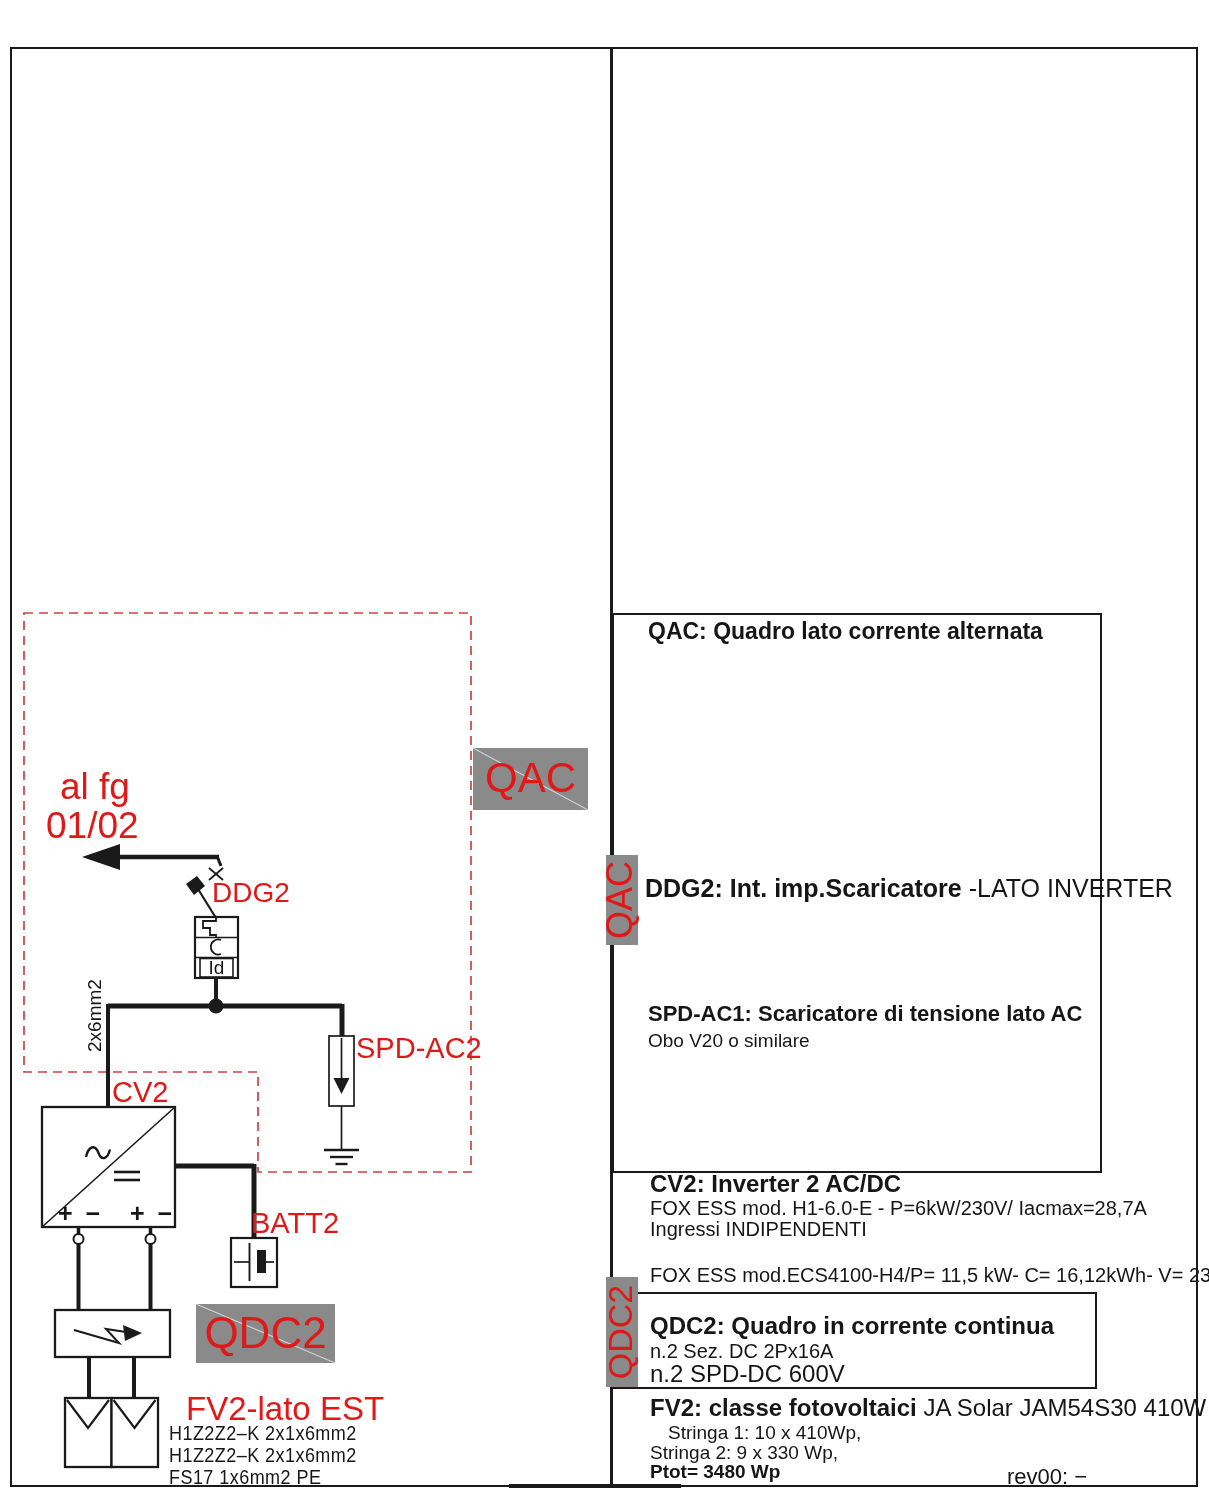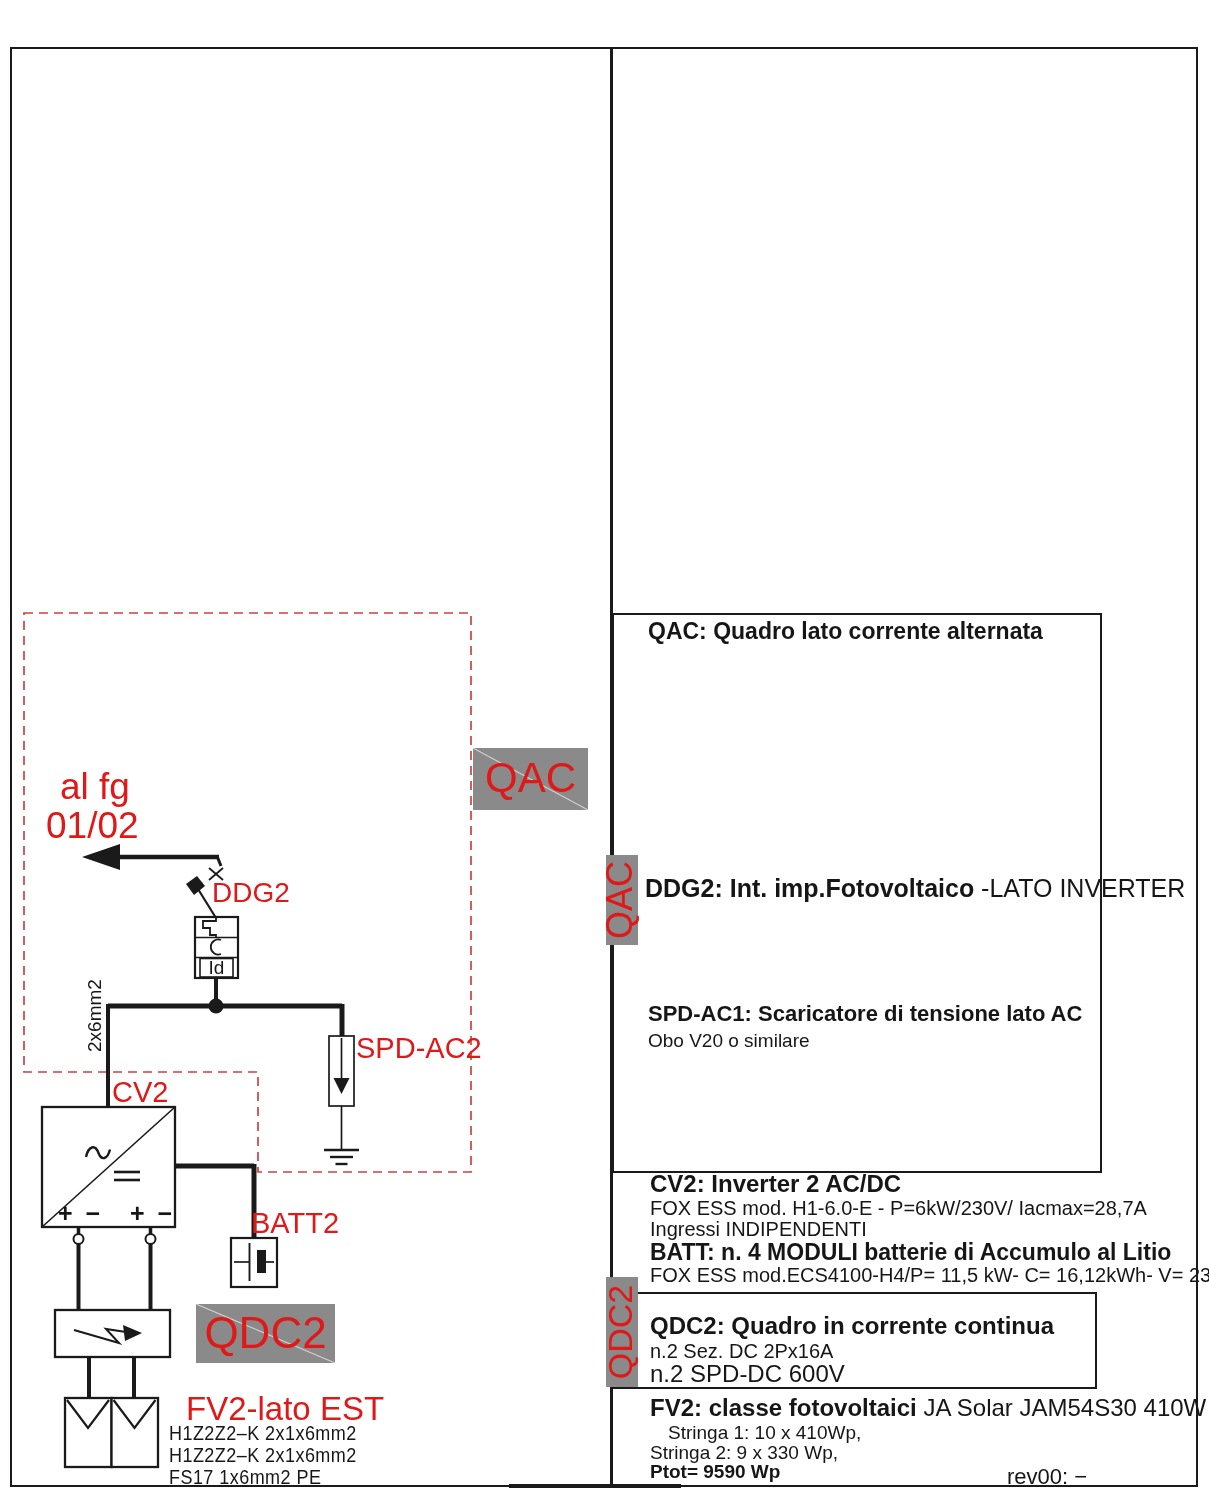--- a/index.html
+++ b/index.html
@@ -146,44 +146,43 @@
   <div class="abs blk cable" style="left:169px;top:1466px;font-size:20px;">FS17  1x6mm2  PE</div>
 
   <div class="abs box" style="left:612px;top:613px;width:486px;height:556px;"></div>
 
   <div class="abs blk b nowrap" style="left:648px;top:618px;font-size:23px;">QAC: Quadro lato corrente alternata</div>
 
   <div class="abs graytab" style="left:606px;top:855px;width:32px;height:90px;"></div>
   <div class="abs red vtext nowrap" style="left:604px;top:945px;width:90px;height:32px;line-height:32px;font-size:36px;">QAC</div>
 
   <div class="abs nowrap" style="left:645px;top:874px;font-size:25px;">
-    <span class="b">DDG2: Int. imp.Fotovoltaico</span><span> -LATO INVERTER</span>
+    <span class="b">DDG2: Int. imp.Scaricatore</span><span> -LATO INVERTER</span>
   </div>
 
   <div class="abs blk b nowrap" style="left:648px;top:1001px;font-size:22px;">SPD-AC1: Scaricatore di tensione lato AC</div>
   <div class="abs blk nowrap" style="left:648px;top:1030px;font-size:19px;">Obo V20 o similare</div>
 
   <div class="abs blk b nowrap" style="left:650px;top:1170px;font-size:24px;">CV2: Inverter 2 AC/DC</div>
   <div class="abs blk nowrap" style="left:650px;top:1197px;font-size:20px;">FOX ESS mod. H1-6.0-E -  P=6kW/230V/ Iacmax=28,7A</div>
   <div class="abs blk nowrap" style="left:650px;top:1218px;font-size:20px;">Ingressi INDIPENDENTI</div>
 
-  <div class="abs blk b nowrap" style="left:650px;top:1239px;font-size:23px;">BATT: n. 4 MODULI batterie di Accumulo al Litio</div>
   <div class="abs blk nowrap" style="left:650px;top:1264px;font-size:20px;">FOX ESS mod.ECS4100-H4/P= 11,5 kW- C= 16,12kWh- V= 230V</div>
 
   <div class="abs box" style="left:612px;top:1292px;width:481px;height:93px;"></div>
 
   <div class="abs graytab" style="left:606px;top:1277px;width:32px;height:110px;"></div>
   <div class="abs red vtext nowrap" style="left:604px;top:1387px;width:110px;height:32px;line-height:32px;font-size:34px;">QDC2</div>
 
   <div class="abs blk b nowrap" style="left:650px;top:1312px;font-size:24px;">QDC2: Quadro in corrente continua</div>
   <div class="abs blk nowrap" style="left:650px;top:1340px;font-size:20px;">n.2 Sez. DC 2Px16A</div>
   <div class="abs blk nowrap" style="left:650px;top:1360px;font-size:24px;">n.2 SPD-DC 600V</div>
 
   <div class="abs nowrap" style="left:650px;top:1394px;font-size:24px;">
     <span class="b">FV2: classe fotovoltaici</span><span> JA Solar JAM54S30 410W</span>
   </div>
   <div class="abs blk nowrap" style="left:650px;top:1422px;font-size:19px;margin-left:18px;">Stringa 1: 10 x 410Wp,</div>
   <div class="abs blk nowrap" style="left:650px;top:1442px;font-size:19px;">Stringa 2: 9 x 330 Wp,</div>
-  <div class="abs blk b nowrap" style="left:650px;top:1461px;font-size:19px;">Ptot= 9590 Wp</div>
+  <div class="abs blk b nowrap" style="left:650px;top:1461px;font-size:19px;">Ptot= 3480 Wp</div>
 
   <div class="abs blk nowrap" style="left:1007px;top:1464px;font-size:22px;">rev00: −</div>
 
 </div>
 
 </body></html>

